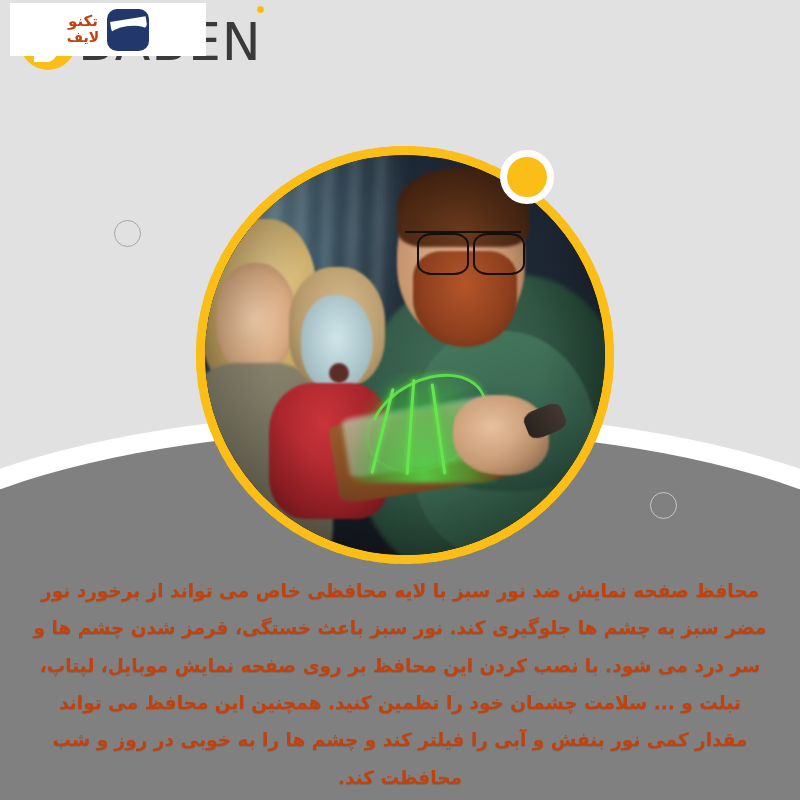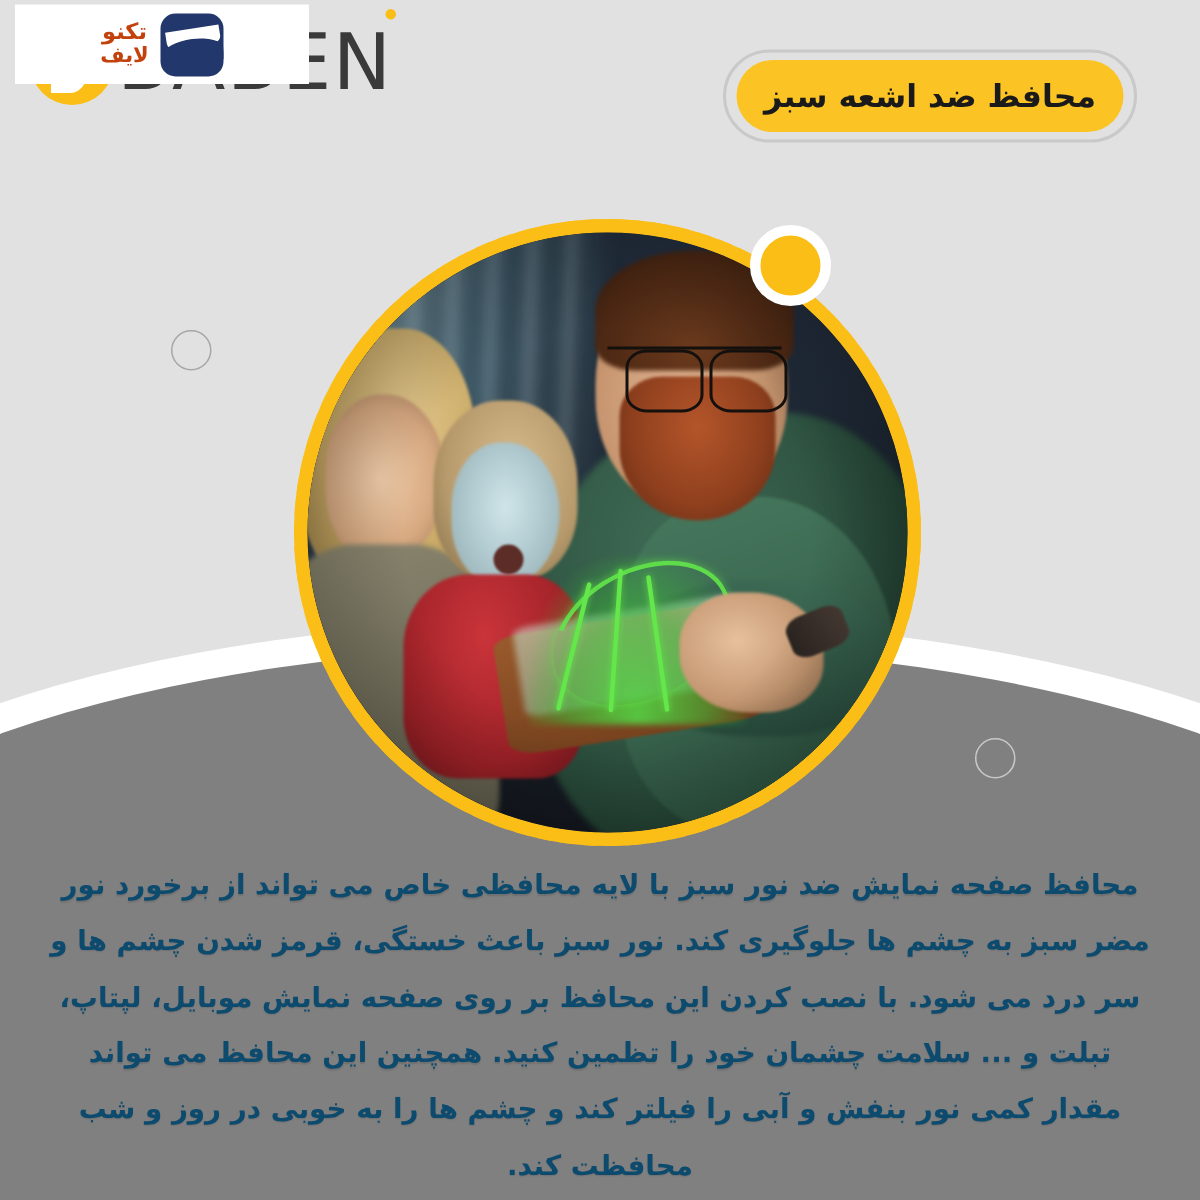--- a/index.html
+++ b/index.html
@@ -269,21 +269,21 @@
   .badge{
     width:258px;height:48px;border-radius:26px;background:#FBC324;
     display:flex;align-items:center;justify-content:center;
     color:#1a1a1a;font-size:21px;font-weight:700;direction:rtl;
     letter-spacing:.3px;
   }
 
   
   .desc{
     position:absolute;left:30px;top:572px;width:740px;
-    z-index:10;color:#0c4a6e;direction:rtl;text-align:center;
+    z-index:10;color:#c2410c;direction:rtl;text-align:center;
     font-size:18.5px;line-height:2.02;font-weight:700;
     text-shadow:0 1px 1px rgba(0,0,0,.12);
   }
 </style>
 </head>
 <body>
 
 <div id="stage">
 
   <div class="baben">
@@ -338,19 +338,16 @@
   <div class="ring-dot"></div>
 
   <div class="tl-box">
     <div class="tl-word">
       <div>تکنو</div>
       <div class="l2">لایف</div>
     </div>
     <div class="tl-icon"></div>
   </div>
 
-  <div class="badge-outer">
-    <div class="badge">محافظ ضد اشعه سبز</div>
-  </div>
 
   <div class="desc">محافظ صفحه نمایش ضد نور سبز با  لایه محافظی خاص می تواند از برخورد نور مضر سبز به چشم ها جلوگیری کند. نور سبز باعث خستگی، قرمز شدن چشم ها و سر درد می شود. با نصب کردن این محافظ بر روی صفحه نمایش موبایل، لپتاپ، تبلت و ... سلامت چشمان خود را تظمین کنید. همچنین این محافظ می تواند مقدار کمی نور بنفش و آبی را فیلتر کند و چشم ها را به خوبی در روز و شب محافظت کند.</div>
 
 </div>
 
 </body></html>

